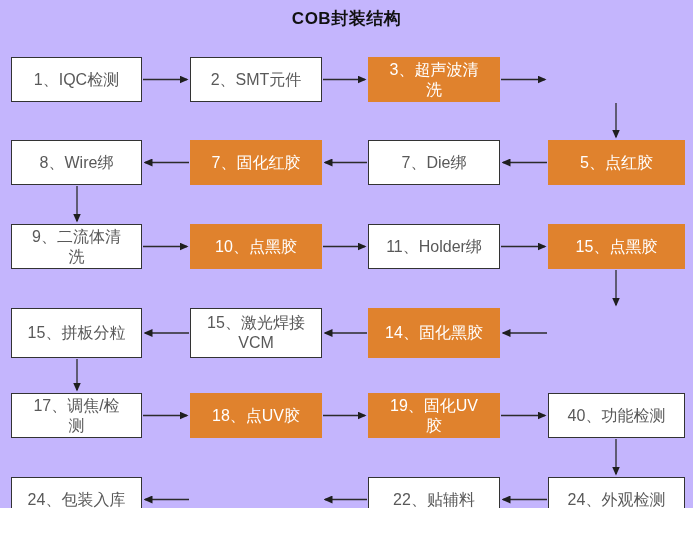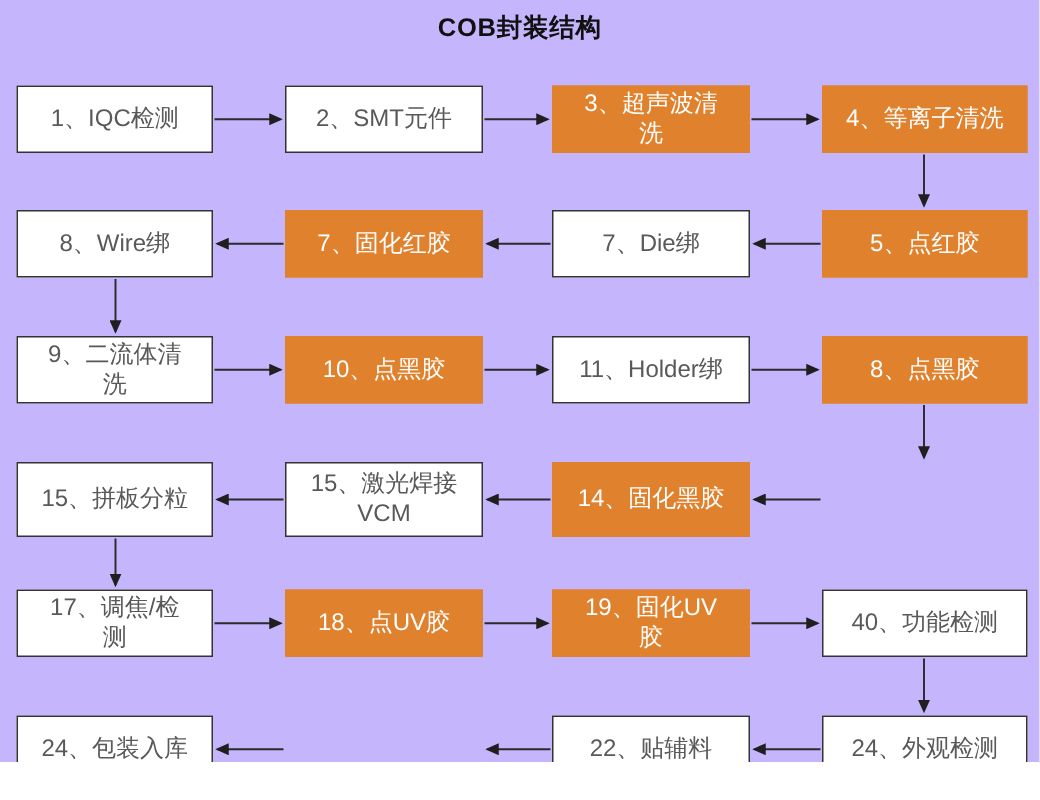--- a/index.html
+++ b/index.html
@@ -79,31 +79,30 @@
 
       <line x1="547" y1="499.5" x2="503" y2="499.5" marker-end="url(#ah)"></line>
       <line x1="367" y1="499.5" x2="325" y2="499.5" marker-end="url(#ah)"></line>
       <line x1="189" y1="499.5" x2="145" y2="499.5" marker-end="url(#ah)"></line>
     </g>
   </svg>
 
   <div class="node white  r1 c1">1、IQC检测</div>
   <div class="node white  r1 c2">2、SMT元件</div>
   <div class="node orange r1 c3">3、超声波清洗</div>
-  <div class="node orange r1 c4">4、等离子清洗</div>
 
   <div class="node white  r2 c1">8、Wire绑</div>
   <div class="node orange r2 c2">7、固化红胶</div>
   <div class="node white  r2 c3">7、Die绑</div>
   <div class="node orange r2 c4">5、点红胶</div>
 
   <div class="node white  r3 c1">9、二流体清洗</div>
   <div class="node orange r3 c2">10、点黑胶</div>
   <div class="node white  r3 c3">11、Holder绑</div>
-  <div class="node orange r3 c4">8、点黑胶</div>
+  <div class="node orange r3 c4">15、点黑胶</div>
 
   <div class="node white  r4 c1">15、拼板分粒</div>
   <div class="node white  r4 c2">15、激光焊接VCM</div>
   <div class="node orange r4 c3">14、固化黑胶</div>
 
   <div class="node white  r5 c1">17、调焦/检测</div>
   <div class="node orange r5 c2">18、点UV胶</div>
   <div class="node orange r5 c3">19、固化UV胶</div>
   <div class="node white  r5 c4">40、功能检测</div>
 

